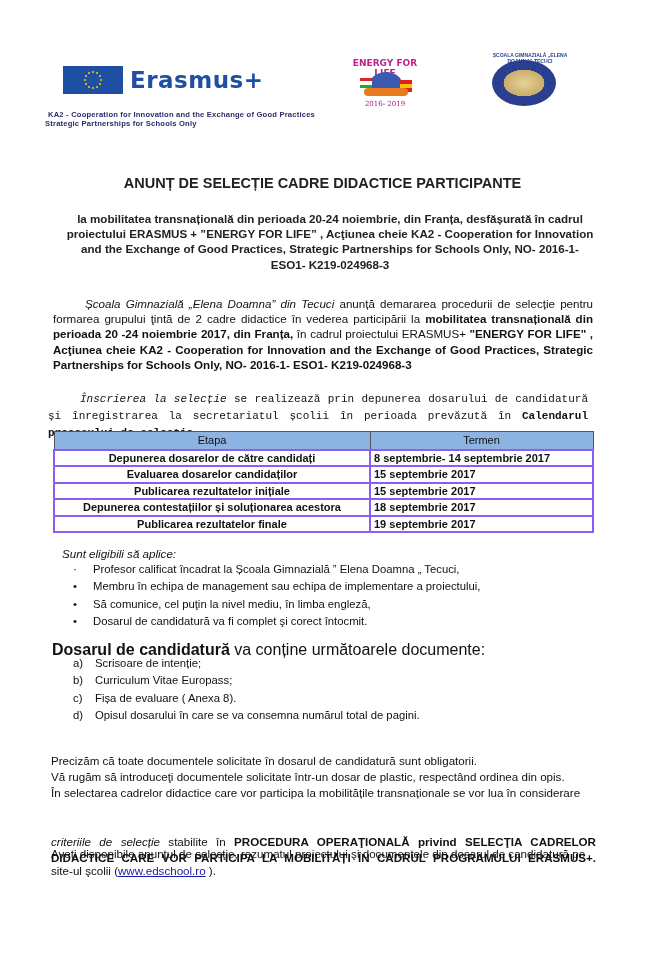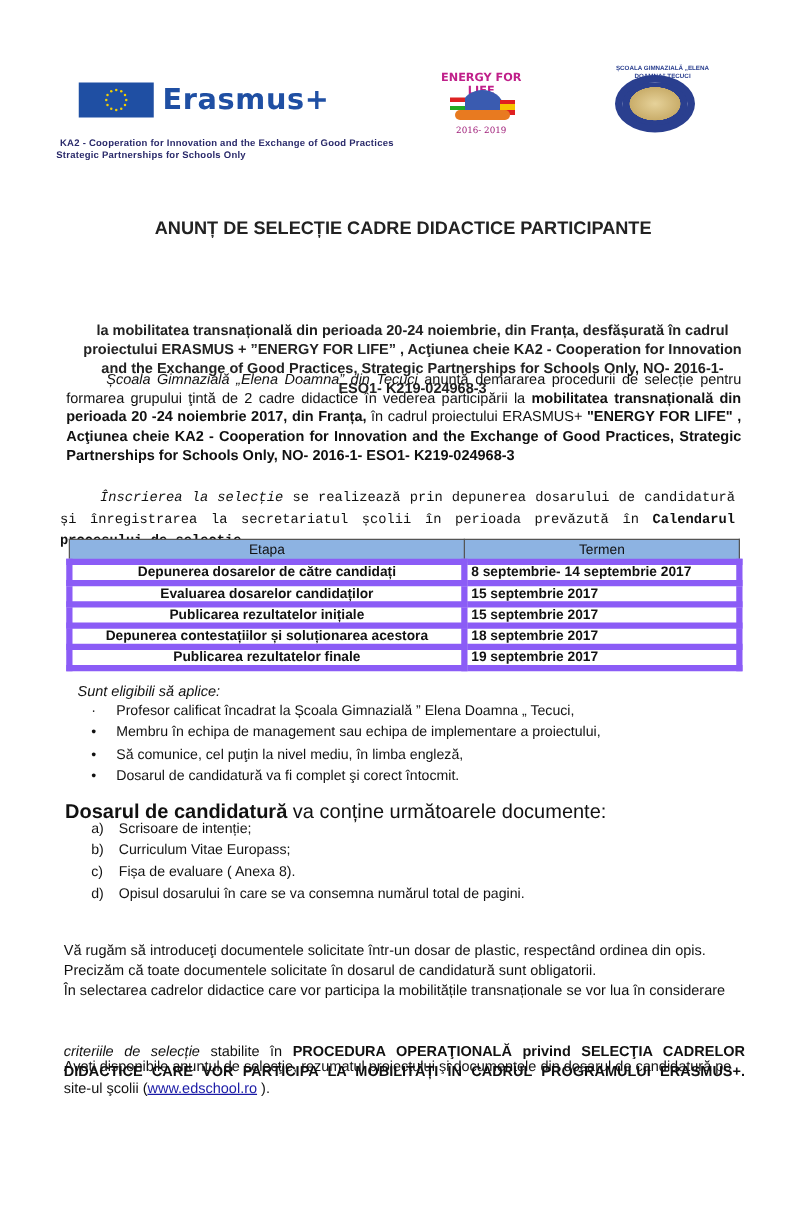--- a/index.html
+++ b/index.html
@@ -22,35 +22,35 @@
   .efl-flag2 { position: absolute; left: 50px; top: 22px; width: 12px; height: 12px; background: linear-gradient(#e02020 30%, #f6c400 30% 70%, #e02020 70%); }
   .efl-plane { position: absolute; left: 14px; top: 30px; width: 44px; height: 8px; background: #e87a20; border-radius: 4px; }
   .efl-year { position: absolute; left: 0; top: 42px; width: 70px; text-align: center; font-size: 7px; color: #a0207a; font-family: "DejaVu Serif", serif; }
 
   .school-seal { left: 492px; top: 60px; width: 64px; height: 46px; border-radius: 50%; border: 6px solid #2a3f8f; background: radial-gradient(ellipse at center, #e6d29a 0%, #c9ad6a 55%, #2a3f8f 56%); }
   .school-seal-text { position: absolute; left: -6px; top: -14px; width: 76px; text-align: center; font-size: 5px; color: #2a3f8f; font-weight: bold; }
 
   
   .title { left: 0; top: 175px; width: 645px; text-align: center; font-size: 14.5px; font-weight: bold; color: #222; }
 
-  .subtitle { left: 40px; top: 211px; width: 580px; text-align: center; font-size: 11.6px; font-weight: bold; line-height: 15.2px; color: #222; margin-top: 46px; }
+  .subtitle { left: 40px; top: 211px; width: 580px; text-align: center; font-size: 11.6px; font-weight: bold; line-height: 15.2px; color: #222; }
 
   
   .intro { left: 53px; top: 296px; width: 540px; font-size: 11.6px; line-height: 15.2px; text-align: justify; color: #111; }
   .intro .indent { display: inline-block; width: 32px; }
   .intro i { font-style: italic; }
   .intro b { font-weight: bold; }
 
   .enroll { left: 48px; top: 391px; width: 540px; font-size: 11px; line-height: 17px; text-align: justify; color: #111; font-family: Liberation Mono, monospace; }
   .enroll .indent { display: inline-block; width: 32px; }
 
   
   .tbl { left: 53px; top: 431px; width: 541px; border-collapse: collapse; border: 1.5px solid #111; }
   .tbl th { background: #8db3e2; font-size: 11px; font-weight: normal; height: 18px; border: 1px solid #555; text-align: center; }
-  .tbl td { font-size: 11px; font-weight: bold; height: 16.5px; border: 5px solid #8b5cf6; padding: 0 3px; }
+  .tbl td { font-size: 11px; font-weight: bold; height: 16.5px; border: 2px solid #8b5cf6; padding: 0 3px; }
   .tbl td.etapa { text-align: center; width: 316px; }
   .tbl td.termen { text-align: left; }
 
   
   .elig-title { left: 62px; top: 547px; font-size: 11.6px; font-style: italic; color: #111; }
   .elig-list { left: 73px; top: 561px; list-style: none; }
   .elig-list li { font-size: 11.3px; line-height: 17.3px; color: #111; position: relative; padding-left: 20px; }
   .elig-list li .bullet { position: absolute; left: 0; top: 0; }
 
   
@@ -155,19 +155,19 @@
 
 <div class="abs dos-title"><b>Dosarul de candidatură</b><span> va conține următoarele documente:</span></div>
 <ul class="abs dos-list">
   <li><span class="letter">a)</span><span>Scrisoare de intenție;</span></li>
   <li><span class="letter">b)</span><span>Curriculum Vitae Europass;</span></li>
   <li><span class="letter">c)</span><span>Fișa de evaluare ( Anexa 8).</span></li>
   <li><span class="letter">d)</span><span>Opisul dosarului în care se va consemna numărul total de pagini.</span></li>
 </ul>
 
 <div class="abs closing">
+  <p>Precizăm că toate documentele solicitate în dosarul de candidatură sunt obligatorii.</p>
   <p>Vă rugăm să introduceţi documentele solicitate într-un dosar de plastic, respectând ordinea din opis.</p>
-  <p>Precizăm că toate documentele solicitate în dosarul de candidatură sunt obligatorii.</p>
   <p>În selectarea cadrelor didactice  care vor participa la mobilitățile transnaționale se vor lua în considerare</p>
   <p class="just"><i>criteriile de selecție</i><span> stabilite în </span><b>PROCEDURA OPERAŢIONALĂ   privind SELECŢIA CADRELOR DIDACTICE CARE VOR PARTICIPA LA MOBILITĂȚI  ÎN CADRUL PROGRAMULUI  ERASMUS+.</b></p>
 </div>
 
 <div class="abs avail"><span>Aveţi disponibile anunţul de selecţie, rezumatul proiectului şi documentele din dosarul de candidatură pe site-ul şcolii (</span><a>www.edschool.ro</a><span> ).</span></div>
 
 </body></html>

